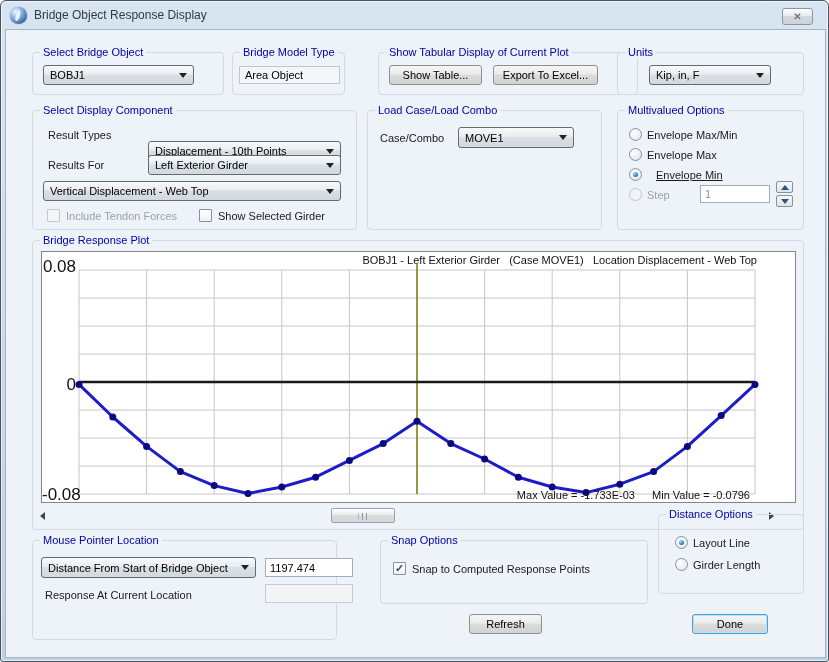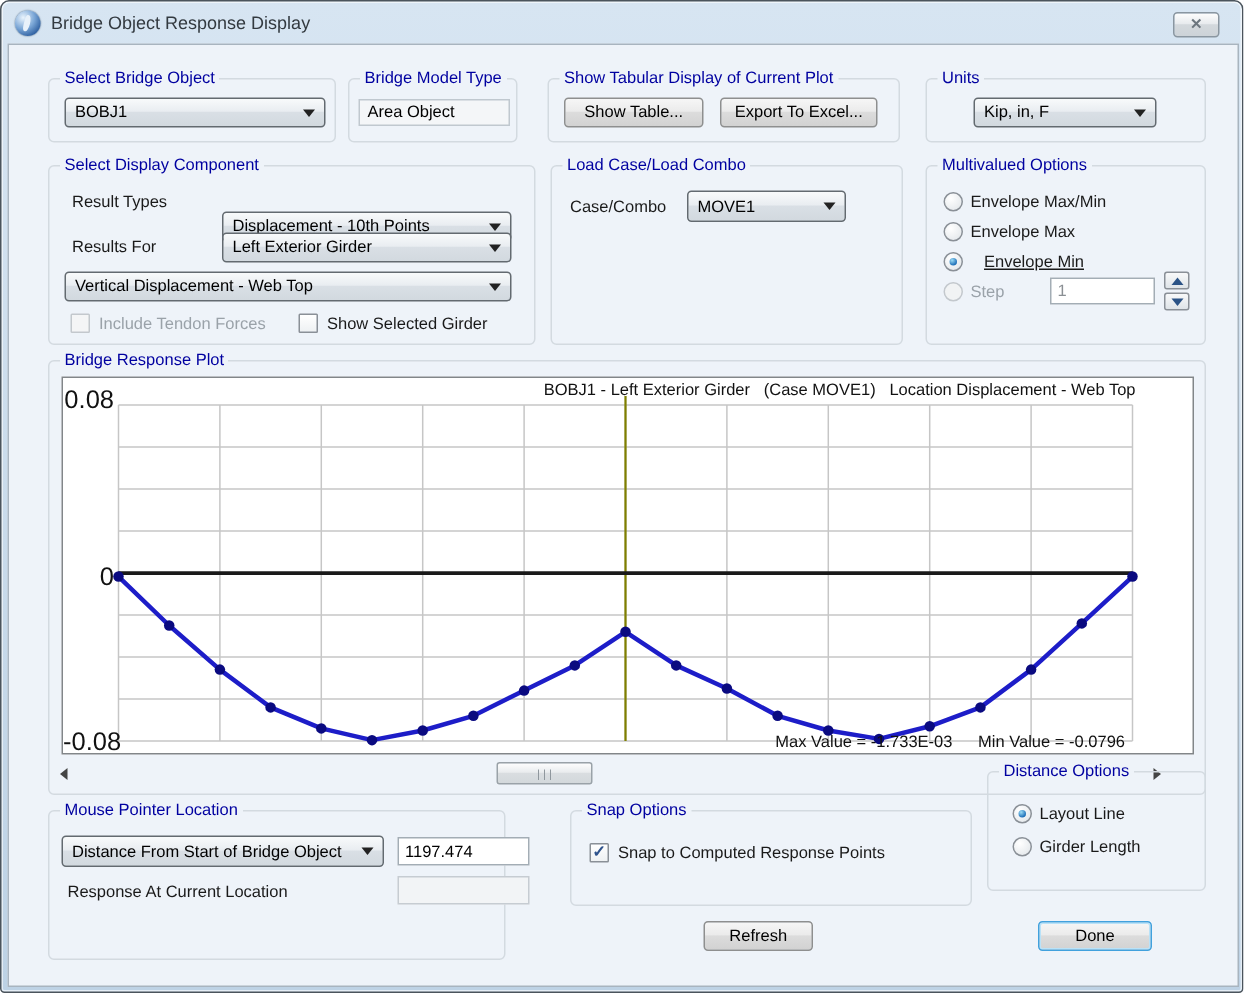--- a/index.html
+++ b/index.html
@@ -75,32 +75,32 @@
   <div class="titlebar">
     <div class="app-icon"></div>
     <div class="title-text">Bridge Object Response Display</div>
     <div class="close-btn">✕</div>
   </div>
 
   <div class="client">
 
     <div class="group" style="left:26px;top:22px;width:192px;height:43px;">
       <div class="group-label">Select Bridge Object</div>
-      <div class="combo" style="left:10px;top:12px;width:174px;height:20px;">
+      <div class="combo" style="left:10px;top:12px;width:151px;height:20px;">
         <span>BOBJ1</span>
         <span class="caret"></span>
       </div>
     </div>
 
     <div class="group" style="left:226px;top:22px;width:113px;height:43px;">
       <div class="group-label">Bridge Model Type</div>
       <div class="readout" style="left:6px;top:13px;width:101px;height:18px;">Area Object</div>
     </div>
 
-    <div class="group" style="left:359px;top:22px;width:235px;height:43px;text-decoration:underline;">
+    <div class="group" style="left:372px;top:22px;width:260px;height:43px;text-decoration:underline;">
       <div class="group-label">Show Tabular Display of Current Plot</div>
       <div class="btn" style="left:10px;top:12px;width:93px;height:20px;">Show Table...</div>
       <div class="btn" style="left:114px;top:12px;width:105px;height:20px;">Export To Excel...</div>
     </div>
 
     <div class="group" style="left:611px;top:22px;width:187px;height:43px;">
       <div class="group-label">Units</div>
       <div class="combo" style="left:31px;top:12px;width:122px;height:20px;">
         <span>Kip, in, F</span>
         <span class="caret"></span>
@@ -125,21 +125,21 @@
       </div>
       <div class="checkbox dis" style="left:14px;top:98px;"></div>
       <div class="lbl dis" style="left:33px;top:99px;">Include Tendon Forces</div>
       <div class="checkbox" style="left:166px;top:98px;"></div>
       <div class="lbl" style="left:185px;top:99px;">Show Selected Girder</div>
     </div>
 
     <div class="group" style="left:361px;top:80px;width:235px;height:120px;">
       <div class="group-label">Load Case/Load Combo</div>
       <div class="lbl" style="left:12px;top:21px;">Case/Combo</div>
-      <div class="combo" style="left:90px;top:16px;width:106px;height:21px;">
+      <div class="combo" style="left:90px;top:16px;width:116px;height:21px;">
         <span>MOVE1</span>
         <span class="caret"></span>
       </div>
     </div>
 
     <div class="group" style="left:611px;top:80px;width:187px;height:120px;">
       <div class="group-label">Multivalued Options</div>
       <div class="radio" style="left:11px;top:17px;"></div>
       <div class="lbl" style="left:29px;top:18px;">Envelope Max/Min</div>
       <div class="radio" style="left:11px;top:37px;"></div>

